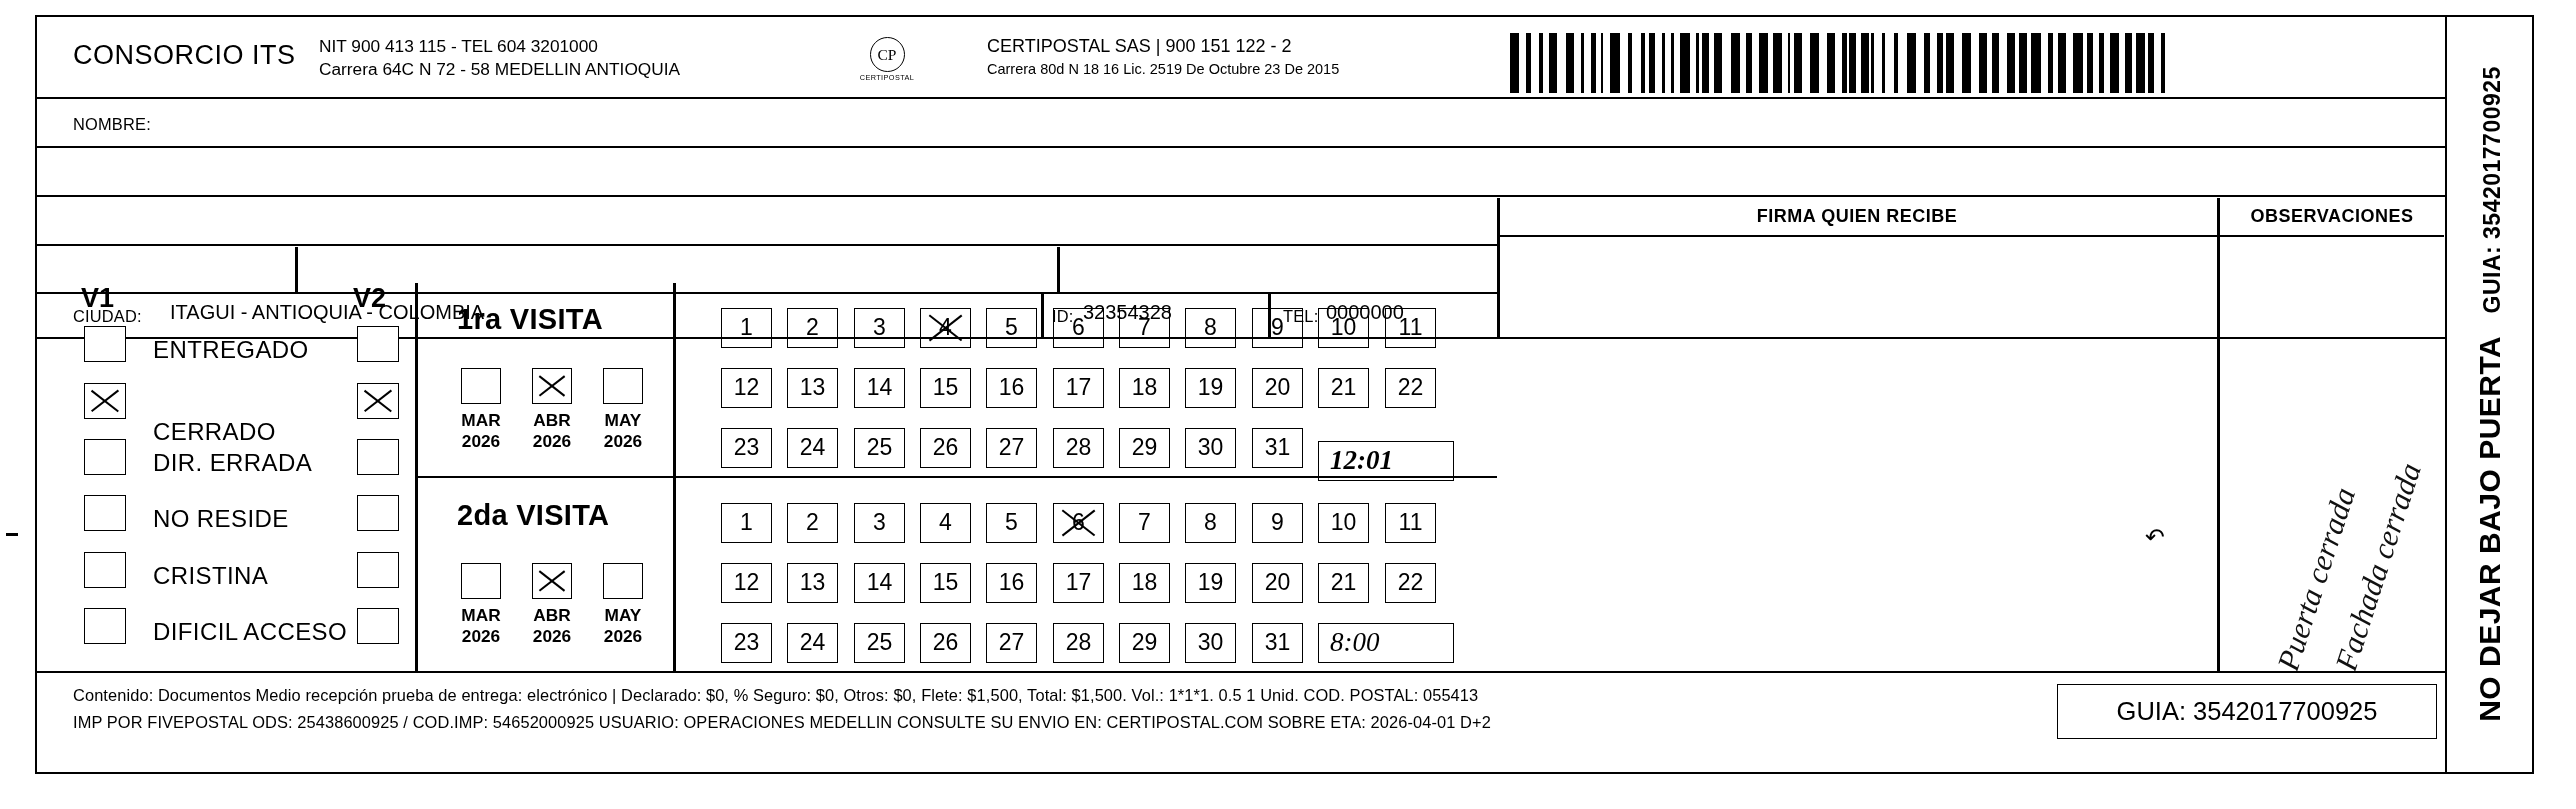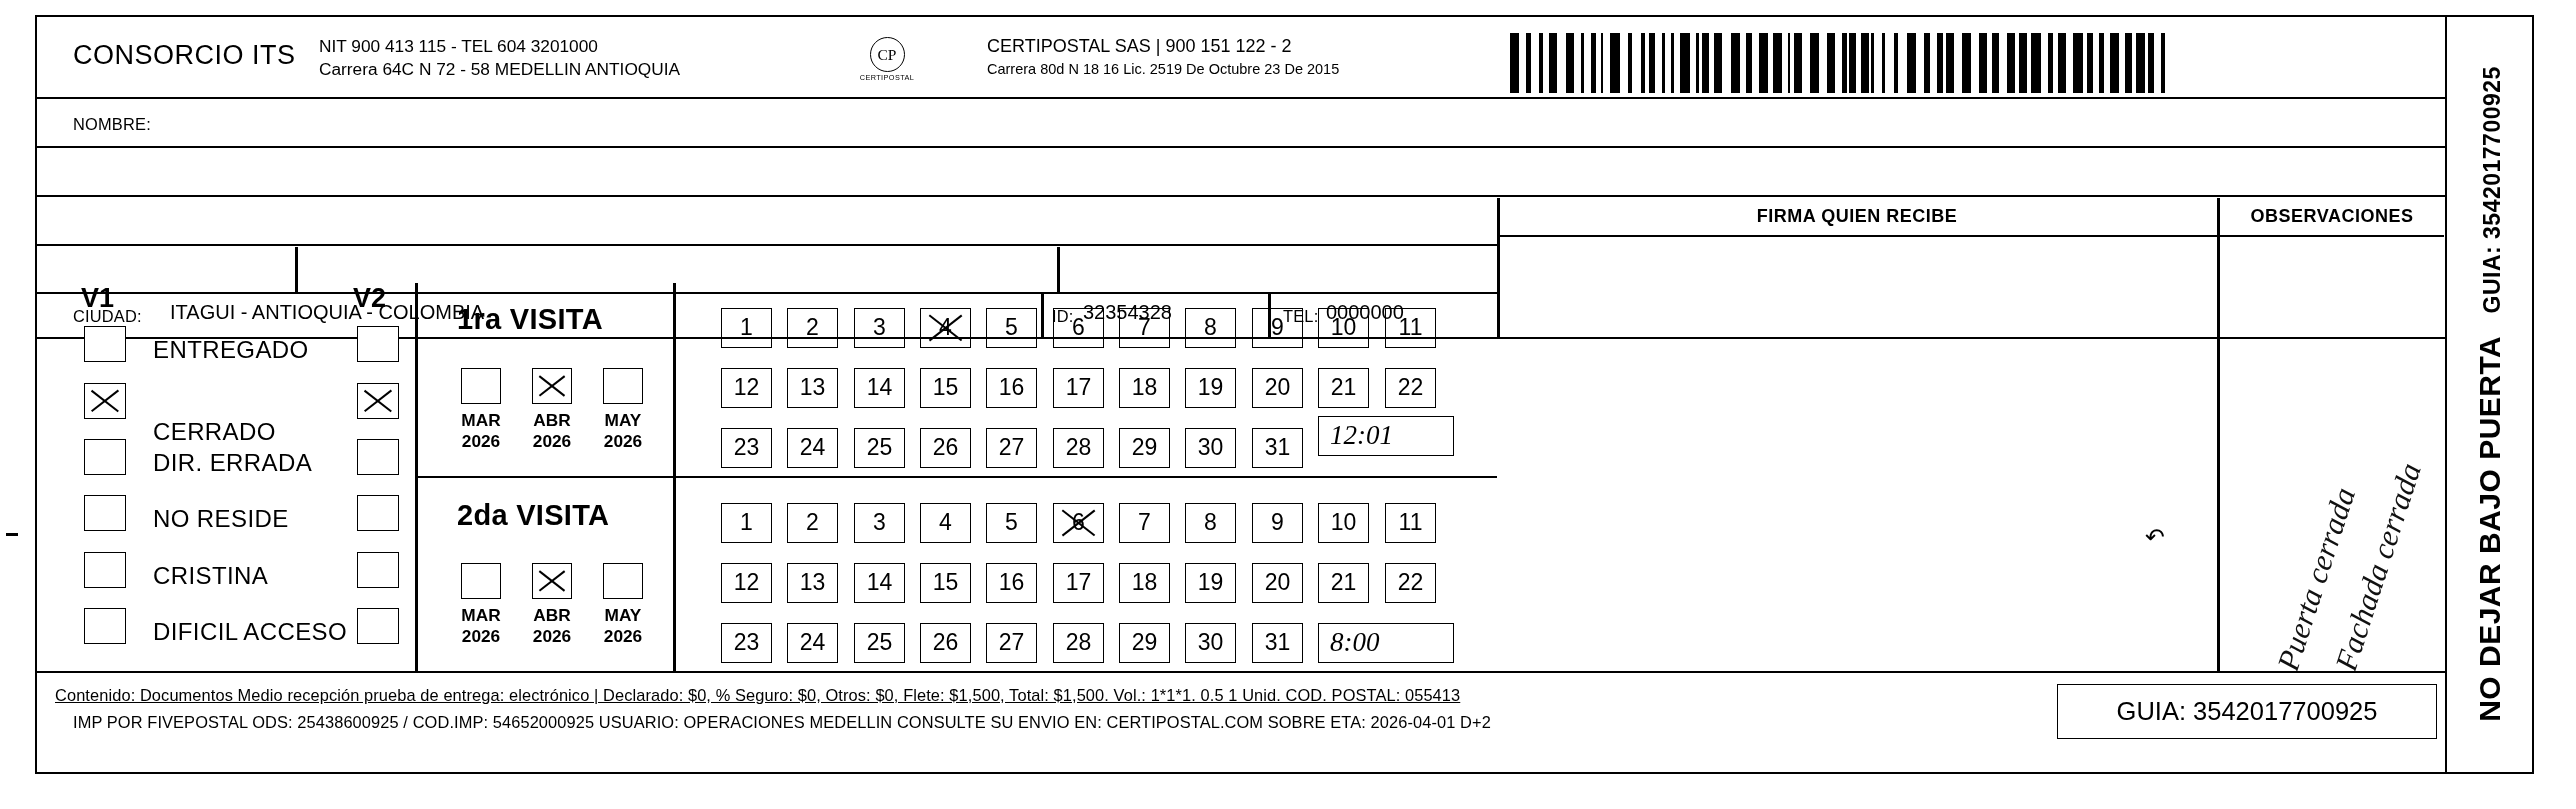--- a/index.html
+++ b/index.html
@@ -390,21 +390,21 @@
         <div class="daybox" style="left: 1348px; top: 351px;">22</div>
         <div class="daybox" style="left: 684px; top: 411px;">23</div>
         <div class="daybox" style="left: 750px; top: 411px;">24</div>
         <div class="daybox" style="left: 817px; top: 411px;">25</div>
         <div class="daybox" style="left: 883px; top: 411px;">26</div>
         <div class="daybox" style="left: 949px; top: 411px;">27</div>
         <div class="daybox" style="left: 1016px; top: 411px;">28</div>
         <div class="daybox" style="left: 1082px; top: 411px;">29</div>
         <div class="daybox" style="left: 1148px; top: 411px;">30</div>
         <div class="daybox" style="left: 1215px; top: 411px;">31</div>
-        <div class="timebox" style="left: 1281px; top: 399px;">
+        <div class="timebox" style="left: 1281px; top: 424px; font-weight: bold;">
           <span class="hand" style="position: absolute; left: 11px; top: 3.6px;">12:01</span>
         </div>
         <div class="visit-title" style="left: 420px; top: 482px;">2da VISITA</div>
         <div class="box" style="position: absolute; left: 424px; top: 546px; width: 40px; height: 36px;"></div>
         <div class="monlabel" style="left: 412px; top: 588px;">
           <div>MAR</div>
           <div>2026</div>
         </div>
         <div class="box" style="position: absolute; left: 495px; top: 546px; width: 40px; height: 36px;">
           <span class="mark xmark"></span>
@@ -451,21 +451,21 @@
         <div class="daybox" style="left: 1215px; top: 606px;">31</div>
         <div class="timebox" style="left: 1281px; top: 606px;">
           <span class="hand" style="position: absolute; left: 11px; top: 3.6px;">8:00</span>
         </div>
       </div>
 
     <div class="bline" style="left:378px; top:459px; width:1082px; height:2.7px;"></div>
     <div class="bline" style="left:636px; top:266px; width:2.7px; height:388px;"></div>
 
     <div class="bline" style="left:0; top:654px; width:2408px; height:2.7px;"></div>
-    <div class="foot" style="left:18px; top:666px;text-decoration:underline;">Contenido: Documentos Medio recepción prueba de entrega: electrónico | Declarado: $0, % Seguro: $0, Otros: $0, Flete: $1,500, Total: $1,500. Vol.: 1*1*1. 0.5  1 Unid. COD. POSTAL: 055413</div>
+    <div class="foot" style="left:36px; top:666px;">Contenido: Documentos Medio recepción prueba de entrega: electrónico | Declarado: $0, % Seguro: $0, Otros: $0, Flete: $1,500, Total: $1,500. Vol.: 1*1*1. 0.5  1 Unid. COD. POSTAL: 055413</div>
     <div class="foot" style="left:36px; top:693px;">IMP POR FIVEPOSTAL ODS: 25438600925 / COD.IMP: 54652000925 USUARIO: OPERACIONES MEDELLIN CONSULTE SU ENVIO EN: CERTIPOSTAL.COM SOBRE ETA: 2026-04-01 D+2</div>
     <div class="guia-box" style="left:2020px; top:667px; width:380px; height:55px;">GUIA: 3542017700925</div>
 
     <div class="vstrip">
       <div class="vtext">
         <span>NO DEJAR BAJO PUERTA</span>
         <span class="sub" style="margin-left:14.5px;">GUIA: 3542017700925</span>
       </div>
     </div>
 

